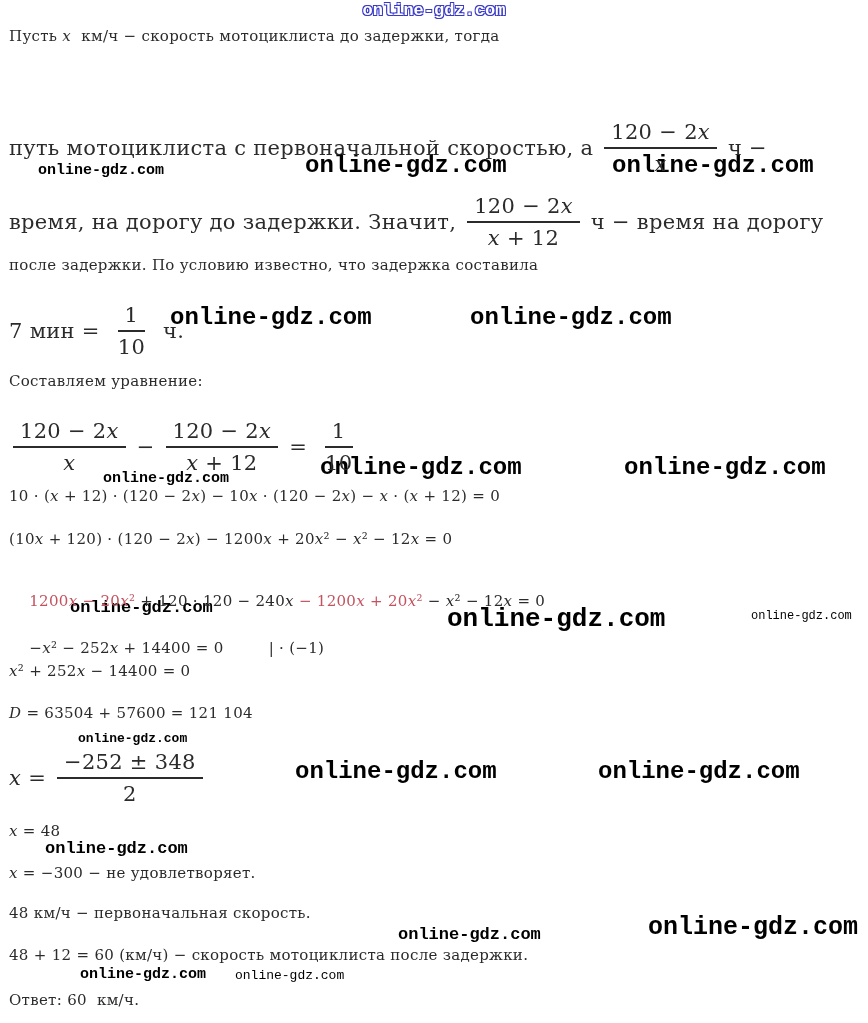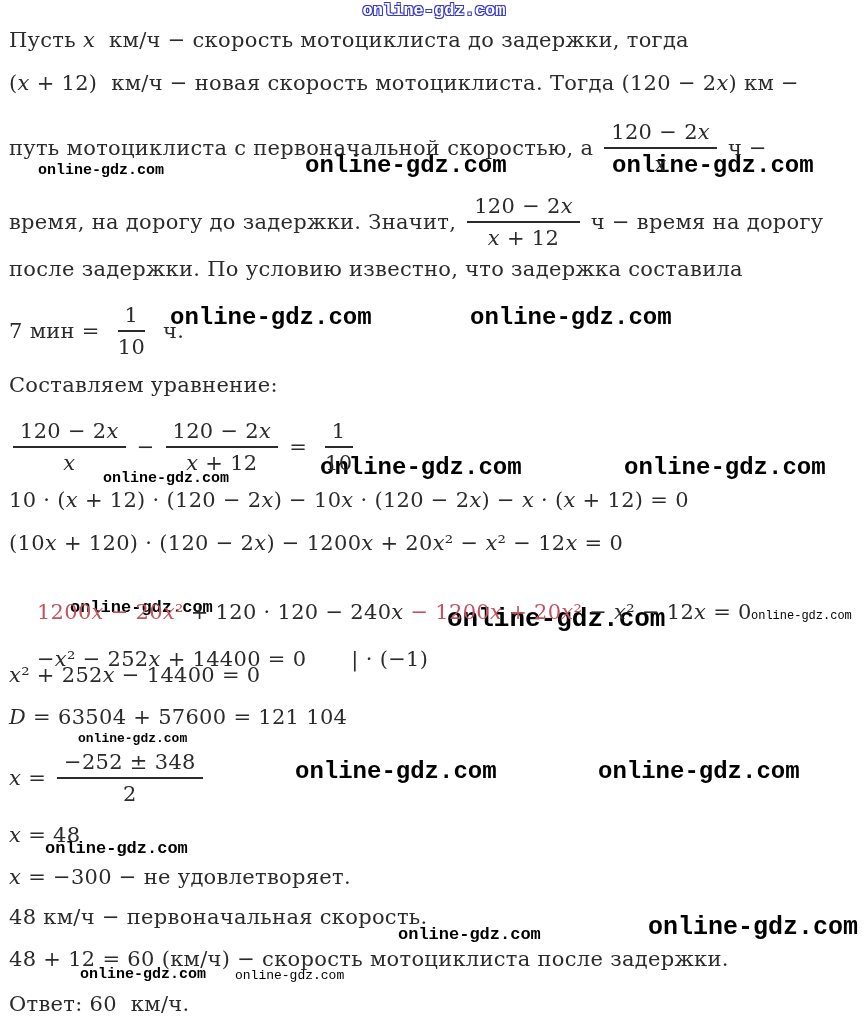--- a/index.html
+++ b/index.html
@@ -3,21 +3,21 @@
 <meta charset="utf-8">
 <style>
   html,body{margin:0;padding:0;background:#fff;}
   #page{
     position:relative;width:868px;height:1023px;overflow:hidden;
     background:var(--background,#ffffff);
     font-family:"DejaVu Serif","Liberation Serif",serif;
     color:var(--text,#2b2b2b);
   }
   .line{
-    position:absolute;left:9px;font-size:21px;line-height:1.3;
+    position:absolute;left:9px;font-size:15px;line-height:1.3;
     white-space:pre;letter-spacing:.3px;
   }
   .fline{
     position:absolute;left:9px;display:flex;align-items:center;
     font-size:21px;white-space:pre;letter-spacing:.3px;
   }
   .frac{display:inline-flex;flex-direction:column;align-items:center;margin:0 4px;}
   .num{display:block;padding:0 7px 3px;border-bottom:2px solid var(--text,#2b2b2b);line-height:1.15;}
   .den{display:block;padding:3px 7px 0;line-height:1.15;text-align:center;}
   .red{color:var(--accent_red,#c3535f);}
@@ -55,21 +55,20 @@
   <div class="wm" style="left:78px;top:732px;font-size:13px;">online-gdz.com</div>
   <div class="wm" style="left:295px;top:760px;font-size:24px;">online-gdz.com</div>
   <div class="wm" style="left:598px;top:760px;font-size:24px;">online-gdz.com</div>
   <div class="wm" style="left:45px;top:840px;font-size:17px;">online-gdz.com</div>
   <div class="wm" style="left:398px;top:926px;font-size:17px;">online-gdz.com</div>
   <div class="wm" style="left:648px;top:915px;font-size:25px;">online-gdz.com</div>
   <div class="wm" style="left:80px;top:967px;font-size:15px;">online-gdz.com</div>
   <div class="wm wm-light" style="left:235px;top:969px;font-size:13px;">online-gdz.com</div>
 
   <div class="line" style="top:27px;"><span>Пусть <i>x</i>  км/ч − скорость мотоциклиста до задержки, тогда</span></div>
-  <div class="line" style="top:70px;"><span>(<i>x</i> + 12)  км/ч − новая скорость мотоциклиста. Тогда (120 − 2<i>x</i>) км −</span></div>
 
   <div class="fline" style="top:120px;">
     <span>путь мотоциклиста с первоначальной скоростью, а </span>
     <span class="frac">
       <span class="num">120 − 2<i>x</i></span>
       <span class="den"><i>x</i></span>
     </span>
     <span> ч −</span>
   </div>
 

